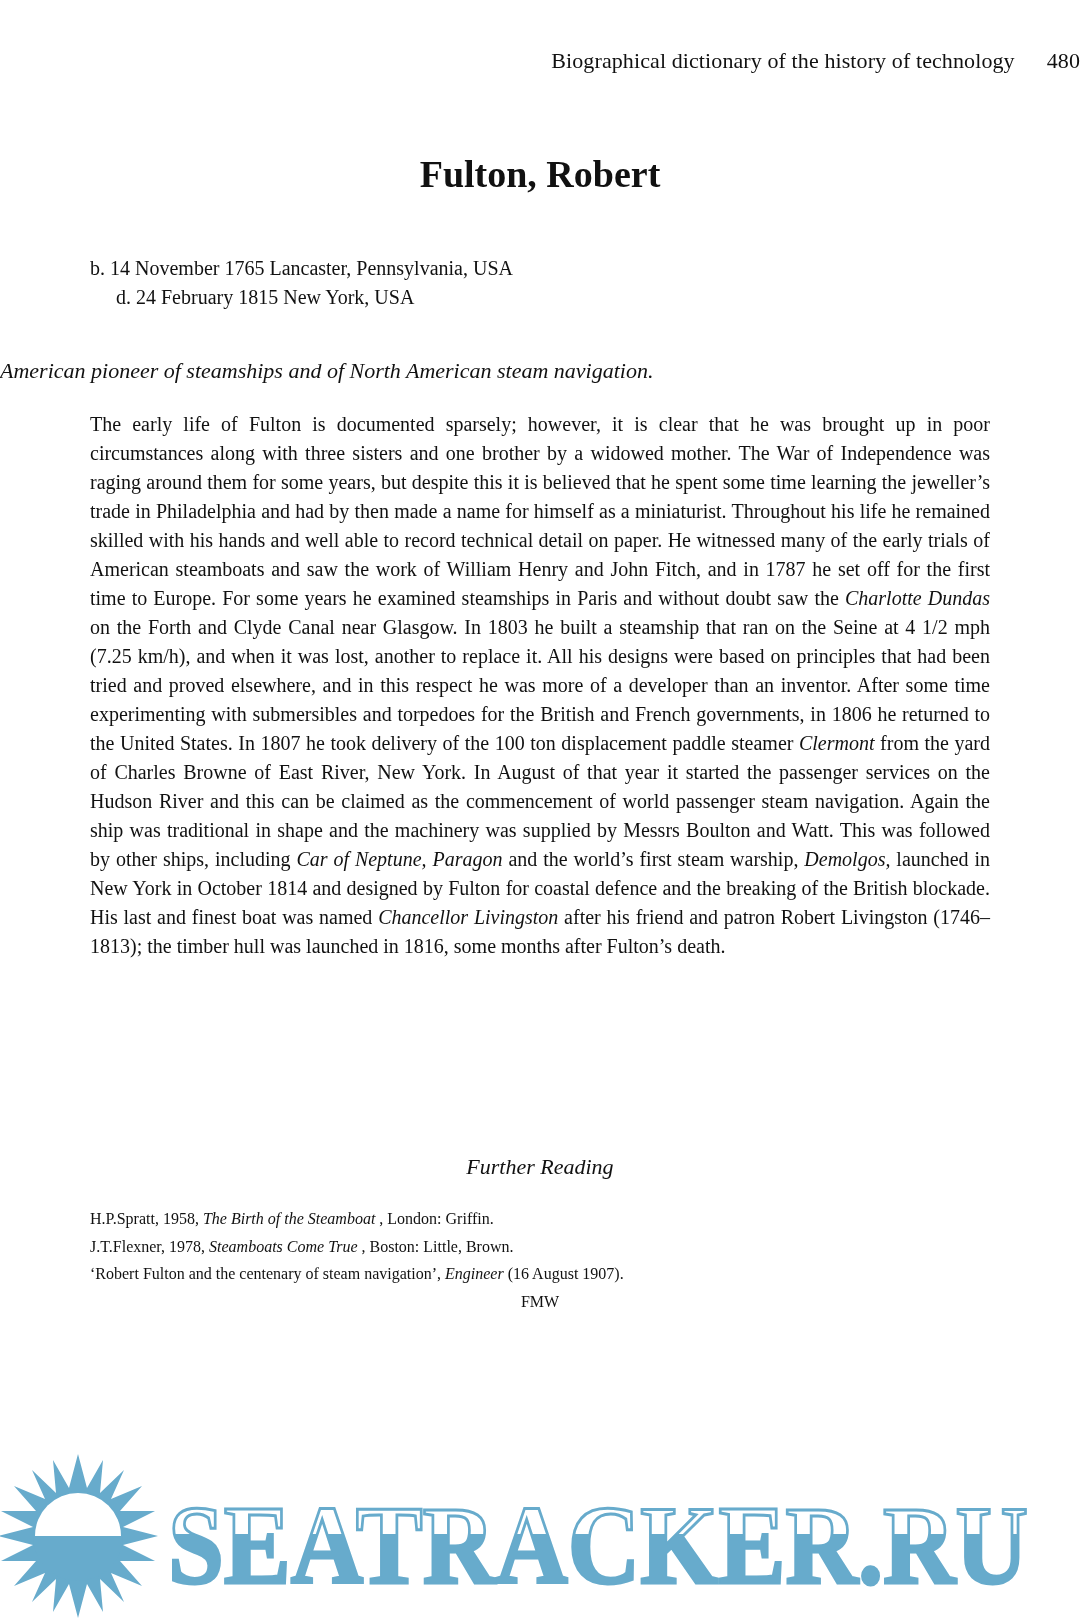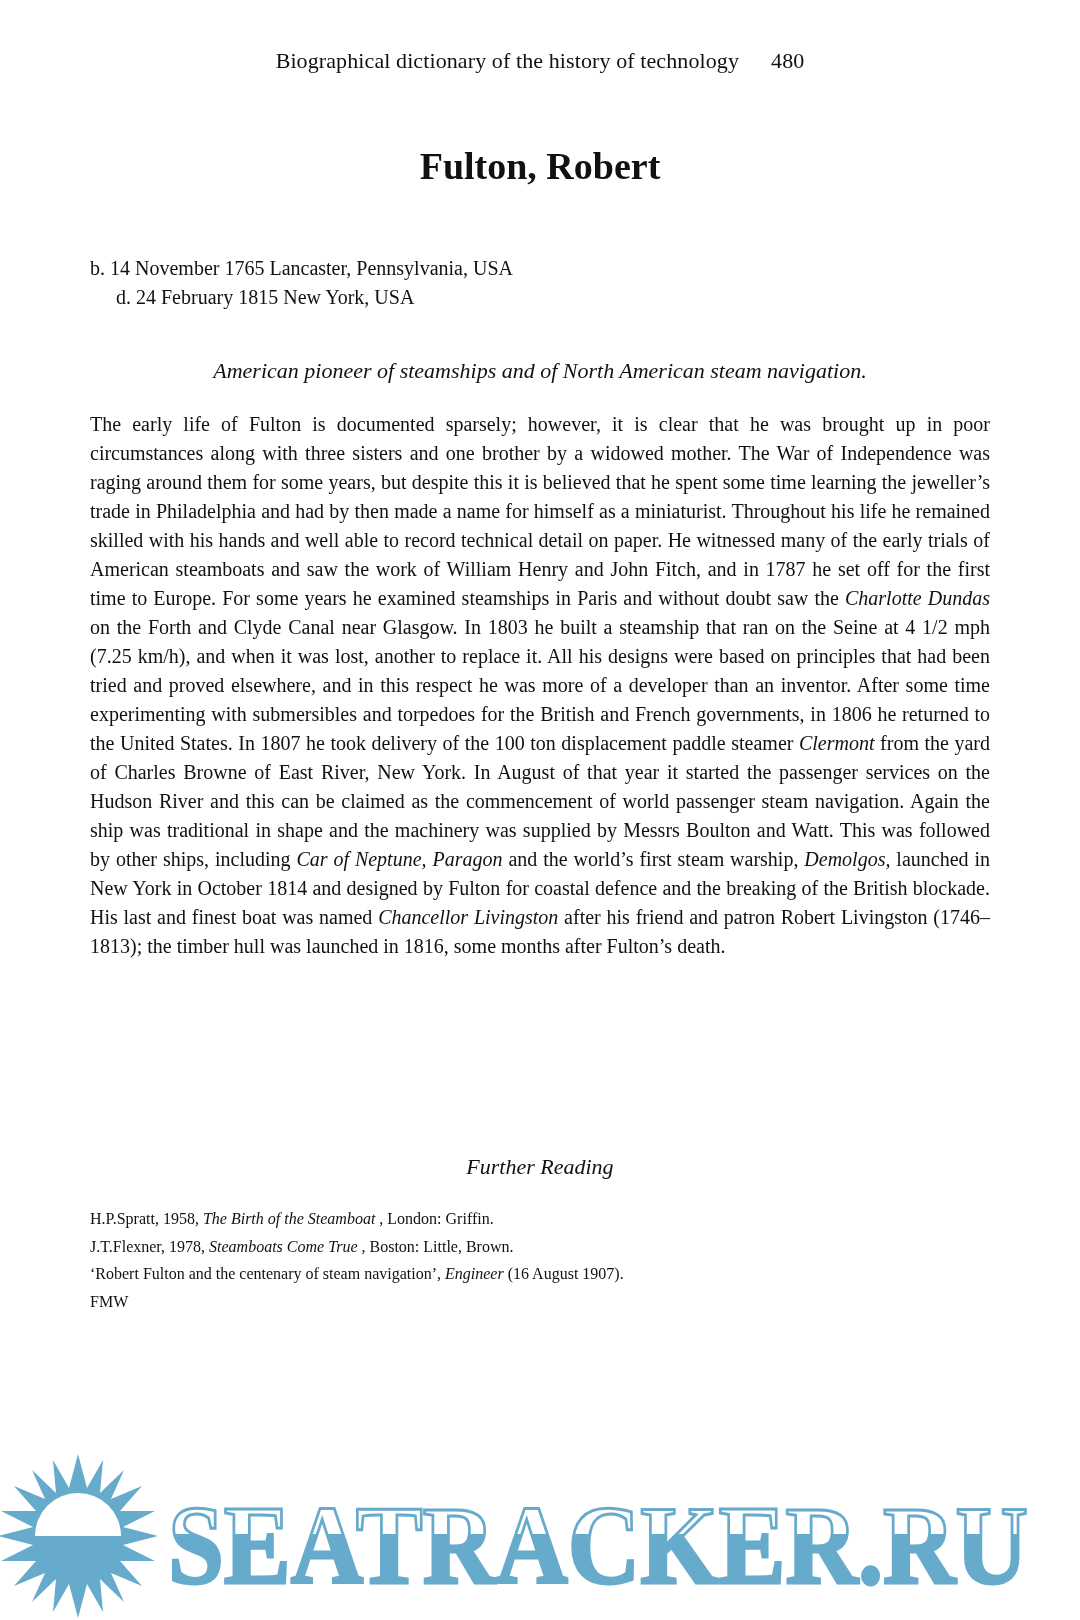--- a/index.html
+++ b/index.html
@@ -1,46 +1,46 @@
 <!DOCTYPE html>
 <html><head>
   <meta charset="utf-8">
   <style>
     html, body { margin: 0; padding: 0; background: #ffffff; }
     body {
       width: 1080px; height: 1620px; position: relative; overflow: hidden;
       font-family: "Liberation Serif", "DejaVu Serif", serif; color: #111111;
     }
     .running-head {
-      position: absolute; top: 48px; left: 0; width: 1080px; text-align: center;
+      position: absolute; top: 48px; left: 0; width: 1080px; text-align: right;
       font-size: 22px; letter-spacing: 0.1px;
     }
     .running-head .pg { margin-left: 32px; }
     .entry-title {
-      position: absolute; top: 144px; left: 0; width: 1080px; text-align: center;
+      position: absolute; top: 152px; left: 0; width: 1080px; text-align: center;
       font-size: 38px; font-weight: bold; margin: 0;
     }
     .life { position: absolute; top: 254px; left: 90px; font-size: 20px; line-height: 29px; }
     .life .death { padding-left: 26px; }
     .summary {
-      position: absolute; top: 358px; left: 0; width: 1080px; text-align: center;
+      position: absolute; top: 358px; left: 0; width: 1080px; text-align: left;
       font-size: 22px; font-style: italic;
     }
     .body-text {
       position: absolute; top: 410px; left: 90px; width: 900px;
       font-size: 20px; line-height: 29px; text-align: justify; margin: 0;
     }
     .body-text i { font-style: italic; }
     .fr-heading {
       position: absolute; top: 1154px; left: 0; width: 1080px; text-align: center;
       font-size: 22px; font-style: italic;
     }
     .refs { position: absolute; top: 1205px; left: 90px; width: 900px; font-size: 16px; line-height: 27.5px; }
     .refs div { white-space: nowrap; }
-    .author { text-align: left; }
+    .author { text-align: center; }
     .watermark { position: absolute; left: 0; top: 1440px; width: 1080px; height: 180px; text-decoration: underline; }
   </style>
 </head>
 <body>
 
 <div class="running-head">
   <span>Biographical dictionary of the history of technology</span><span class="pg">480</span>
 </div>
 
 <h1 class="entry-title">Fulton, Robert</h1>

